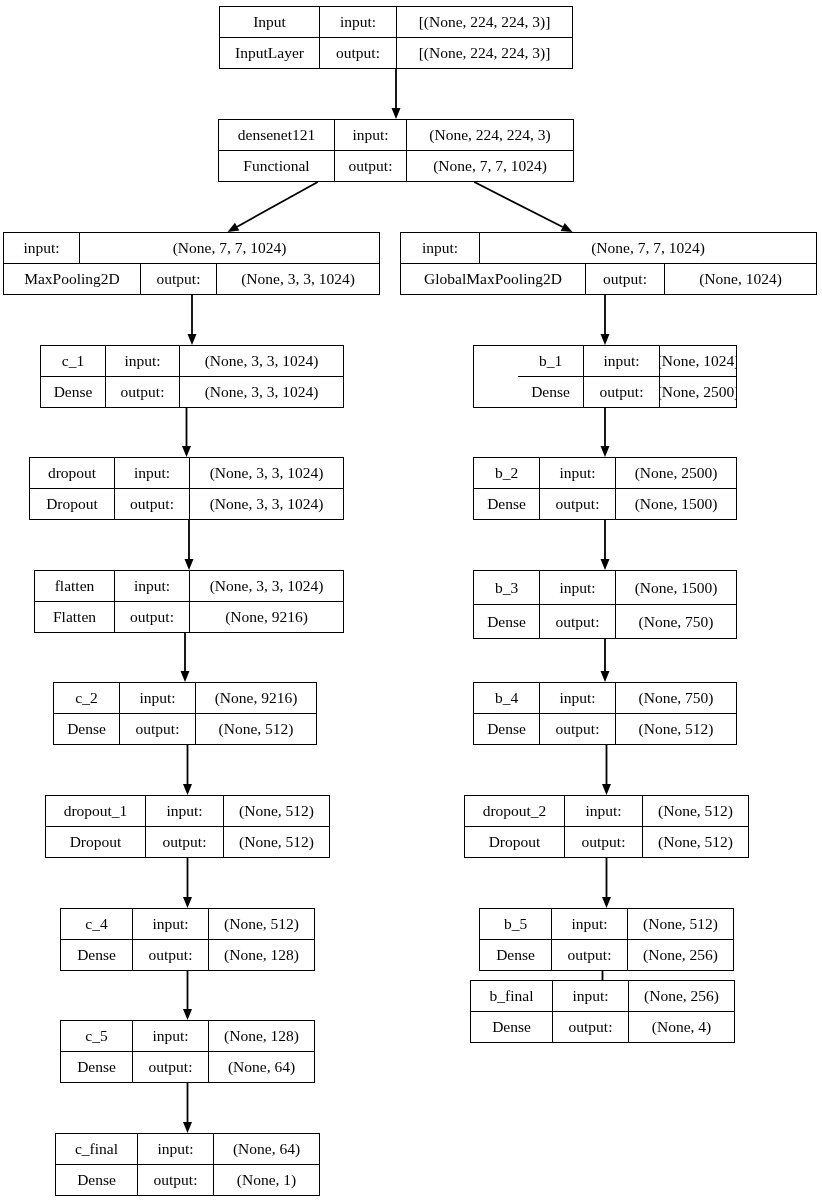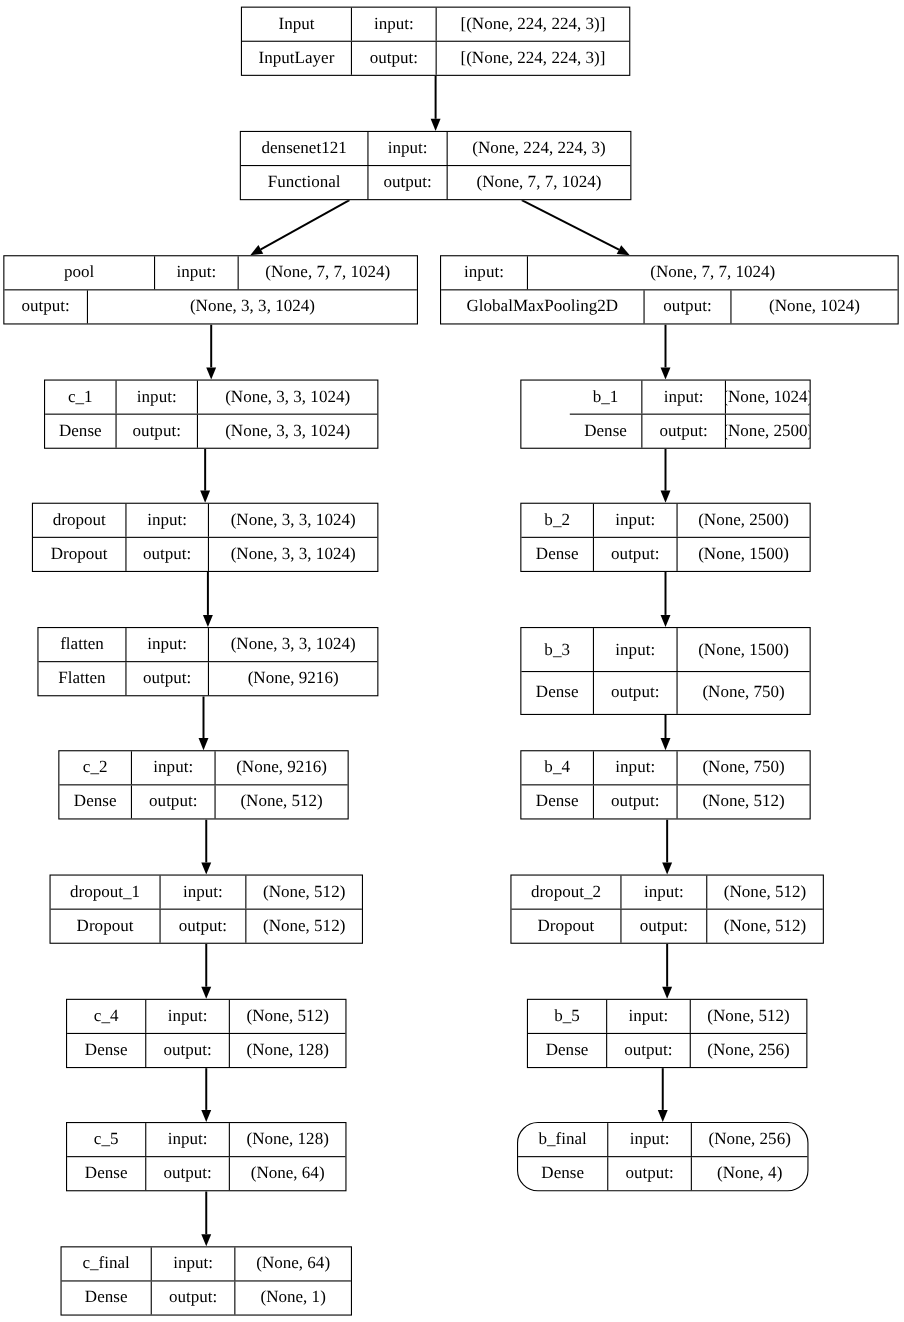--- a/index.html
+++ b/index.html
@@ -129,25 +129,25 @@
         <div class="cell c-shape">(None, 224, 224, 3)</div>
       </div>
       <div class="node-row bottom">
         <div class="cell c-name" style="width: 116px; flex: 0 0 116px;">Functional</div>
         <div class="cell c-io" style="width: 72px; flex: 0 0 72px;">output:</div>
         <div class="cell c-shape">(None, 7, 7, 1024)</div>
       </div>
     </div>
     <div class="node" style="left: 3px; top: 232px; width: 377px; height: 63px;">
       <div class="node-row top">
-        <div class="cell c-name" style="width: 137px; flex: 0 0 137px;">pool</div>
         <div class="cell c-io" style="width: 76px; flex: 0 0 76px;">input:</div>
         <div class="cell c-shape">(None, 7, 7, 1024)</div>
       </div>
       <div class="node-row bottom">
+        <div class="cell c-name" style="width: 137px; flex: 0 0 137px;">MaxPooling2D</div>
         <div class="cell c-io" style="width: 76px; flex: 0 0 76px;">output:</div>
         <div class="cell c-shape">(None, 3, 3, 1024)</div>
       </div>
     </div>
     <div class="node" style="left: 400px; top: 232px; width: 417px; height: 63px;">
       <div class="node-row top">
         <div class="cell c-io" style="width: 79px; flex: 0 0 79px;">input:</div>
         <div class="cell c-shape">(None, 7, 7, 1024)</div>
       </div>
       <div class="node-row bottom">
@@ -209,21 +209,21 @@
         <div class="cell c-name" style="width: 80px; flex: 0 0 80px;">flatten</div>
         <div class="cell c-io" style="width: 75px; flex: 0 0 75px;">input:</div>
         <div class="cell c-shape">(None, 3, 3, 1024)</div>
       </div>
       <div class="node-row bottom">
         <div class="cell c-name" style="width: 80px; flex: 0 0 80px;">Flatten</div>
         <div class="cell c-io" style="width: 75px; flex: 0 0 75px;">output:</div>
         <div class="cell c-shape">(None, 9216)</div>
       </div>
     </div>
-    <div class="node" style="left: 473px; top: 570px; width: 264px; height: 80px; text-align: center;">
+    <div class="node" style="left: 473px; top: 570px; width: 264px; height: 69px; text-align: center;">
       <div class="node-row top">
         <div class="cell c-name" style="width: 66px; flex: 0 0 66px;">b_3</div>
         <div class="cell c-io" style="width: 76px; flex: 0 0 76px;">input:</div>
         <div class="cell c-shape">(None, 1500)</div>
       </div>
       <div class="node-row bottom">
         <div class="cell c-name" style="width: 66px; flex: 0 0 66px;">Dense</div>
         <div class="cell c-io" style="width: 76px; flex: 0 0 76px;">output:</div>
         <div class="cell c-shape">(None, 750)</div>
       </div>
@@ -305,21 +305,21 @@
         <div class="cell c-name" style="width: 72px; flex: 0 0 72px;">c_5</div>
         <div class="cell c-io" style="width: 76px; flex: 0 0 76px;">input:</div>
         <div class="cell c-shape">(None, 128)</div>
       </div>
       <div class="node-row bottom">
         <div class="cell c-name" style="width: 72px; flex: 0 0 72px;">Dense</div>
         <div class="cell c-io" style="width: 76px; flex: 0 0 76px;">output:</div>
         <div class="cell c-shape">(None, 64)</div>
       </div>
     </div>
-    <div class="node" style="left: 470px; top: 1020px; width: 265px; height: 63px; border-radius: 19px;">
+    <div class="node" style="left: 470px; top: 980px; width: 265px; height: 63px;">
       <div class="node-row top">
         <div class="cell c-name" style="width: 82px; flex: 0 0 82px;">b_final</div>
         <div class="cell c-io" style="width: 76px; flex: 0 0 76px;">input:</div>
         <div class="cell c-shape">(None, 256)</div>
       </div>
       <div class="node-row bottom">
         <div class="cell c-name" style="width: 82px; flex: 0 0 82px;">Dense</div>
         <div class="cell c-io" style="width: 76px; flex: 0 0 76px;">output:</div>
         <div class="cell c-shape">(None, 4)</div>
       </div>

